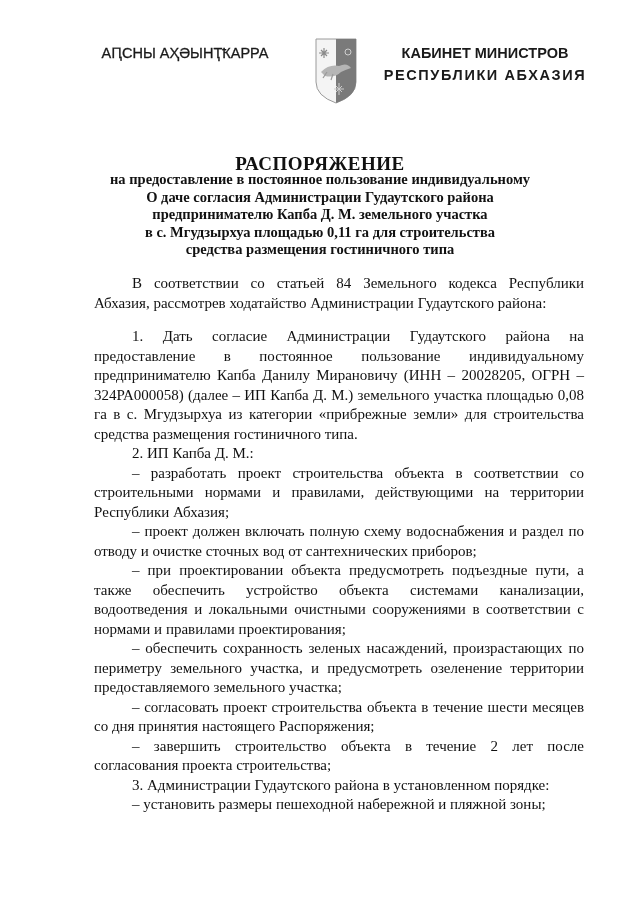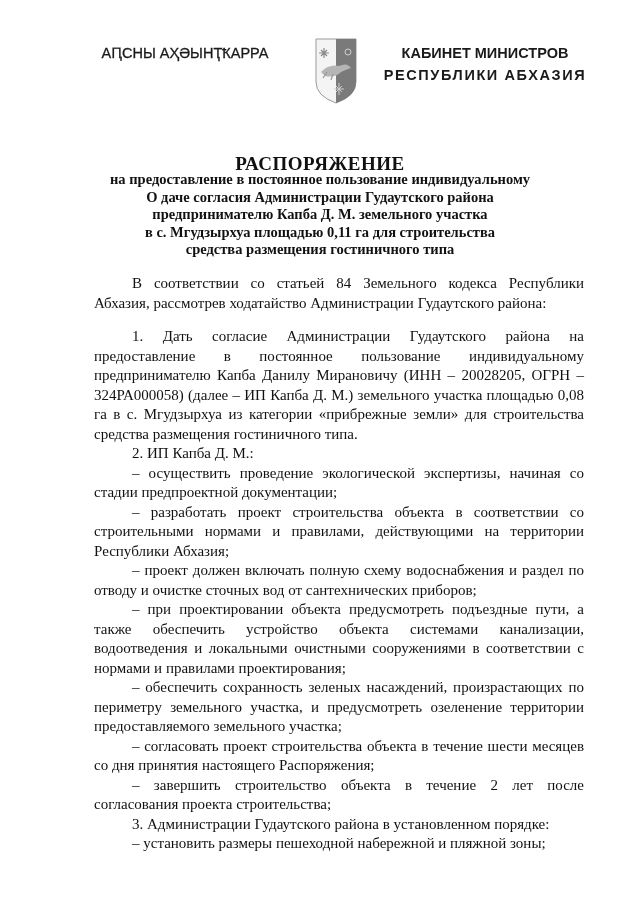--- a/index.html
+++ b/index.html
@@ -50,21 +50,20 @@
   <div>средства размещения гостиничного типа</div>
 </div>
 
 <div class="body intro">
   <p>В соответствии со статьей 84 Земельного кодекса Республики Абхазия, рассмотрев ходатайство Администрации Гудаутского района:</p>
 </div>
 
 <div class="body main">
   <p>1. Дать согласие Администрации Гудаутского района на предоставление в постоянное пользование индивидуальному предпринимателю Капба Данилу Мирановичу (ИНН – 20028205, ОГРН – 324РА000058) (далее – ИП Капба Д. М.) земельного участка площадью 0,08 га в с. Мгудзырхуа из категории «прибрежные земли» для строительства средства размещения гостиничного типа.</p>
   <p>2. ИП Капба Д. М.:</p>
-  <p>– осуществить проведение экологической экспертизы, начиная со стадии предпроектной документации;</p>
   <p>– разработать проект строительства объекта в соответствии со строительными нормами и правилами, действующими на территории Республики Абхазия;</p>
   <p>– проект должен включать полную схему водоснабжения и раздел по отводу и очистке сточных вод от сантехнических приборов;</p>
   <p>– при проектировании объекта предусмотреть подъездные пути, а также обеспечить устройство объекта системами канализации, водоотведения и локальными очистными сооружениями в соответствии с нормами и правилами проектирования;</p>
   <p>– обеспечить сохранность зеленых насаждений, произрастающих по периметру земельного участка, и предусмотреть озеленение территории предоставляемого земельного участка;</p>
   <p>– согласовать проект строительства объекта в течение шести месяцев со дня принятия настоящего Распоряжения;</p>
   <p>– завершить строительство объекта в течение 2 лет после согласования проекта строительства;</p>
   <p>3. Администрации Гудаутского района в установленном порядке:</p>
   <p>– установить размеры пешеходной набережной и пляжной зоны;</p>
 </div>
 

